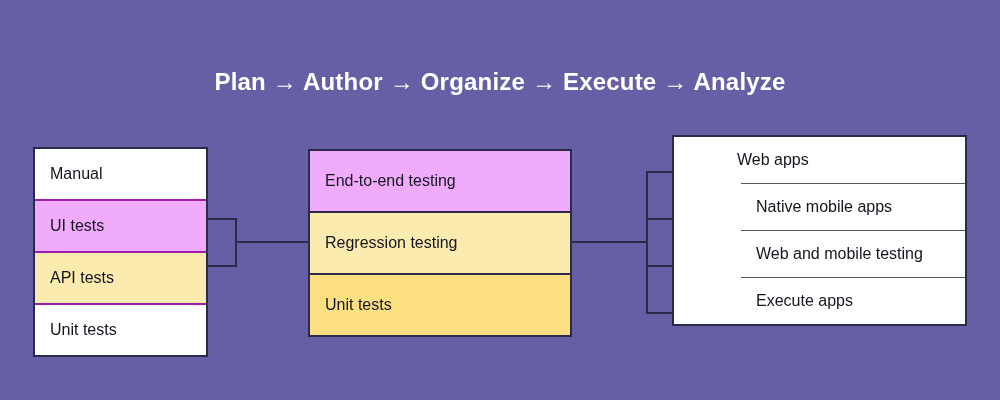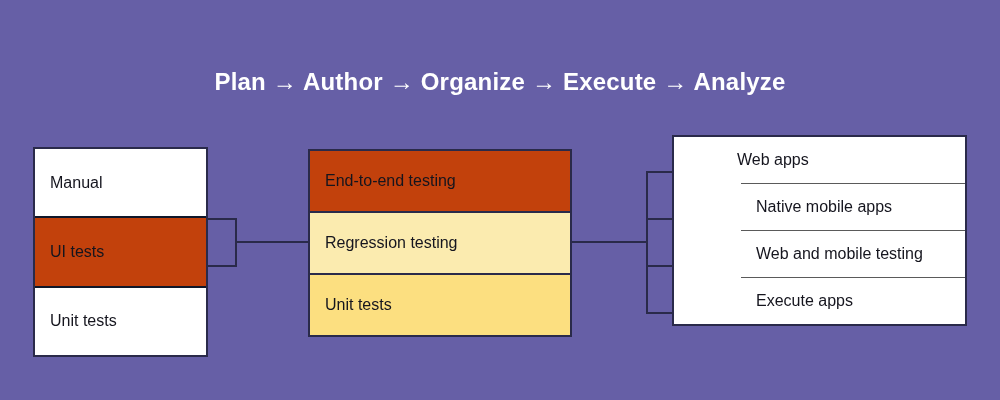--- a/index.html
+++ b/index.html
@@ -49,33 +49,33 @@
     align-items: center;
     font-size: 16px;
     color: #15151E;
     padding-left: 15px;
     flex: 1 1 0;
     white-space: nowrap;
   }
 
   
   #stack-left { left: 33px; top: 147px; width: 175px; height: 210px; }
-  #stack-left .row + .row { border-top: 2px solid #0f172a; }
+  #stack-left .row + .row { border-top: 2px solid #a21caf; }
 
   
   #stack-mid { left: 308px; top: 149px; width: 264px; height: 188px; }
   #stack-mid .row + .row { border-top: 2px solid #2A2A4A; }
 
   
   #stack-right { left: 672px; top: 135px; width: 295px; height: 191px; padding-left: 48px; }
   #stack-right .row + .row { border-top: 1px solid #5A5A5A; margin-left: 19px; }
 
   
   .fill-white  { background: #FFFFFF; }
-  .fill-cream  { background: #c2410c; }
+  .fill-cream  { background: #f0abfc; }
   .fill-yellow { background: #FBEBAF; }
   .fill-gold   { background: #FCDF80; }
 
   
   .conn {
     position: absolute;
     background: #2A2A4A;
   }
   .conn-h { height: 2px; }
   .conn-v { width: 2px; }
@@ -97,20 +97,21 @@
 </head>
 <body>
 
 <div id="canvas">
 
   <div id="title">Plan → Author → Organize → Execute → Analyze</div>
 
   <div id="stack-left" class="stack">
     <div class="row fill-white">Manual</div>
     <div class="row fill-cream">UI tests</div>
+    <div class="row fill-yellow">API tests</div>
     <div class="row fill-white">Unit tests</div>
   </div>
 
   <div class="conn conn-h" id="lc-top"></div>
   <div class="conn conn-h" id="lc-bottom"></div>
   <div class="conn conn-v" id="lc-spine"></div>
   <div class="conn conn-h" id="lc-stem"></div>
 
   <div id="stack-mid" class="stack">
     <div class="row fill-cream">End-to-end testing</div>

